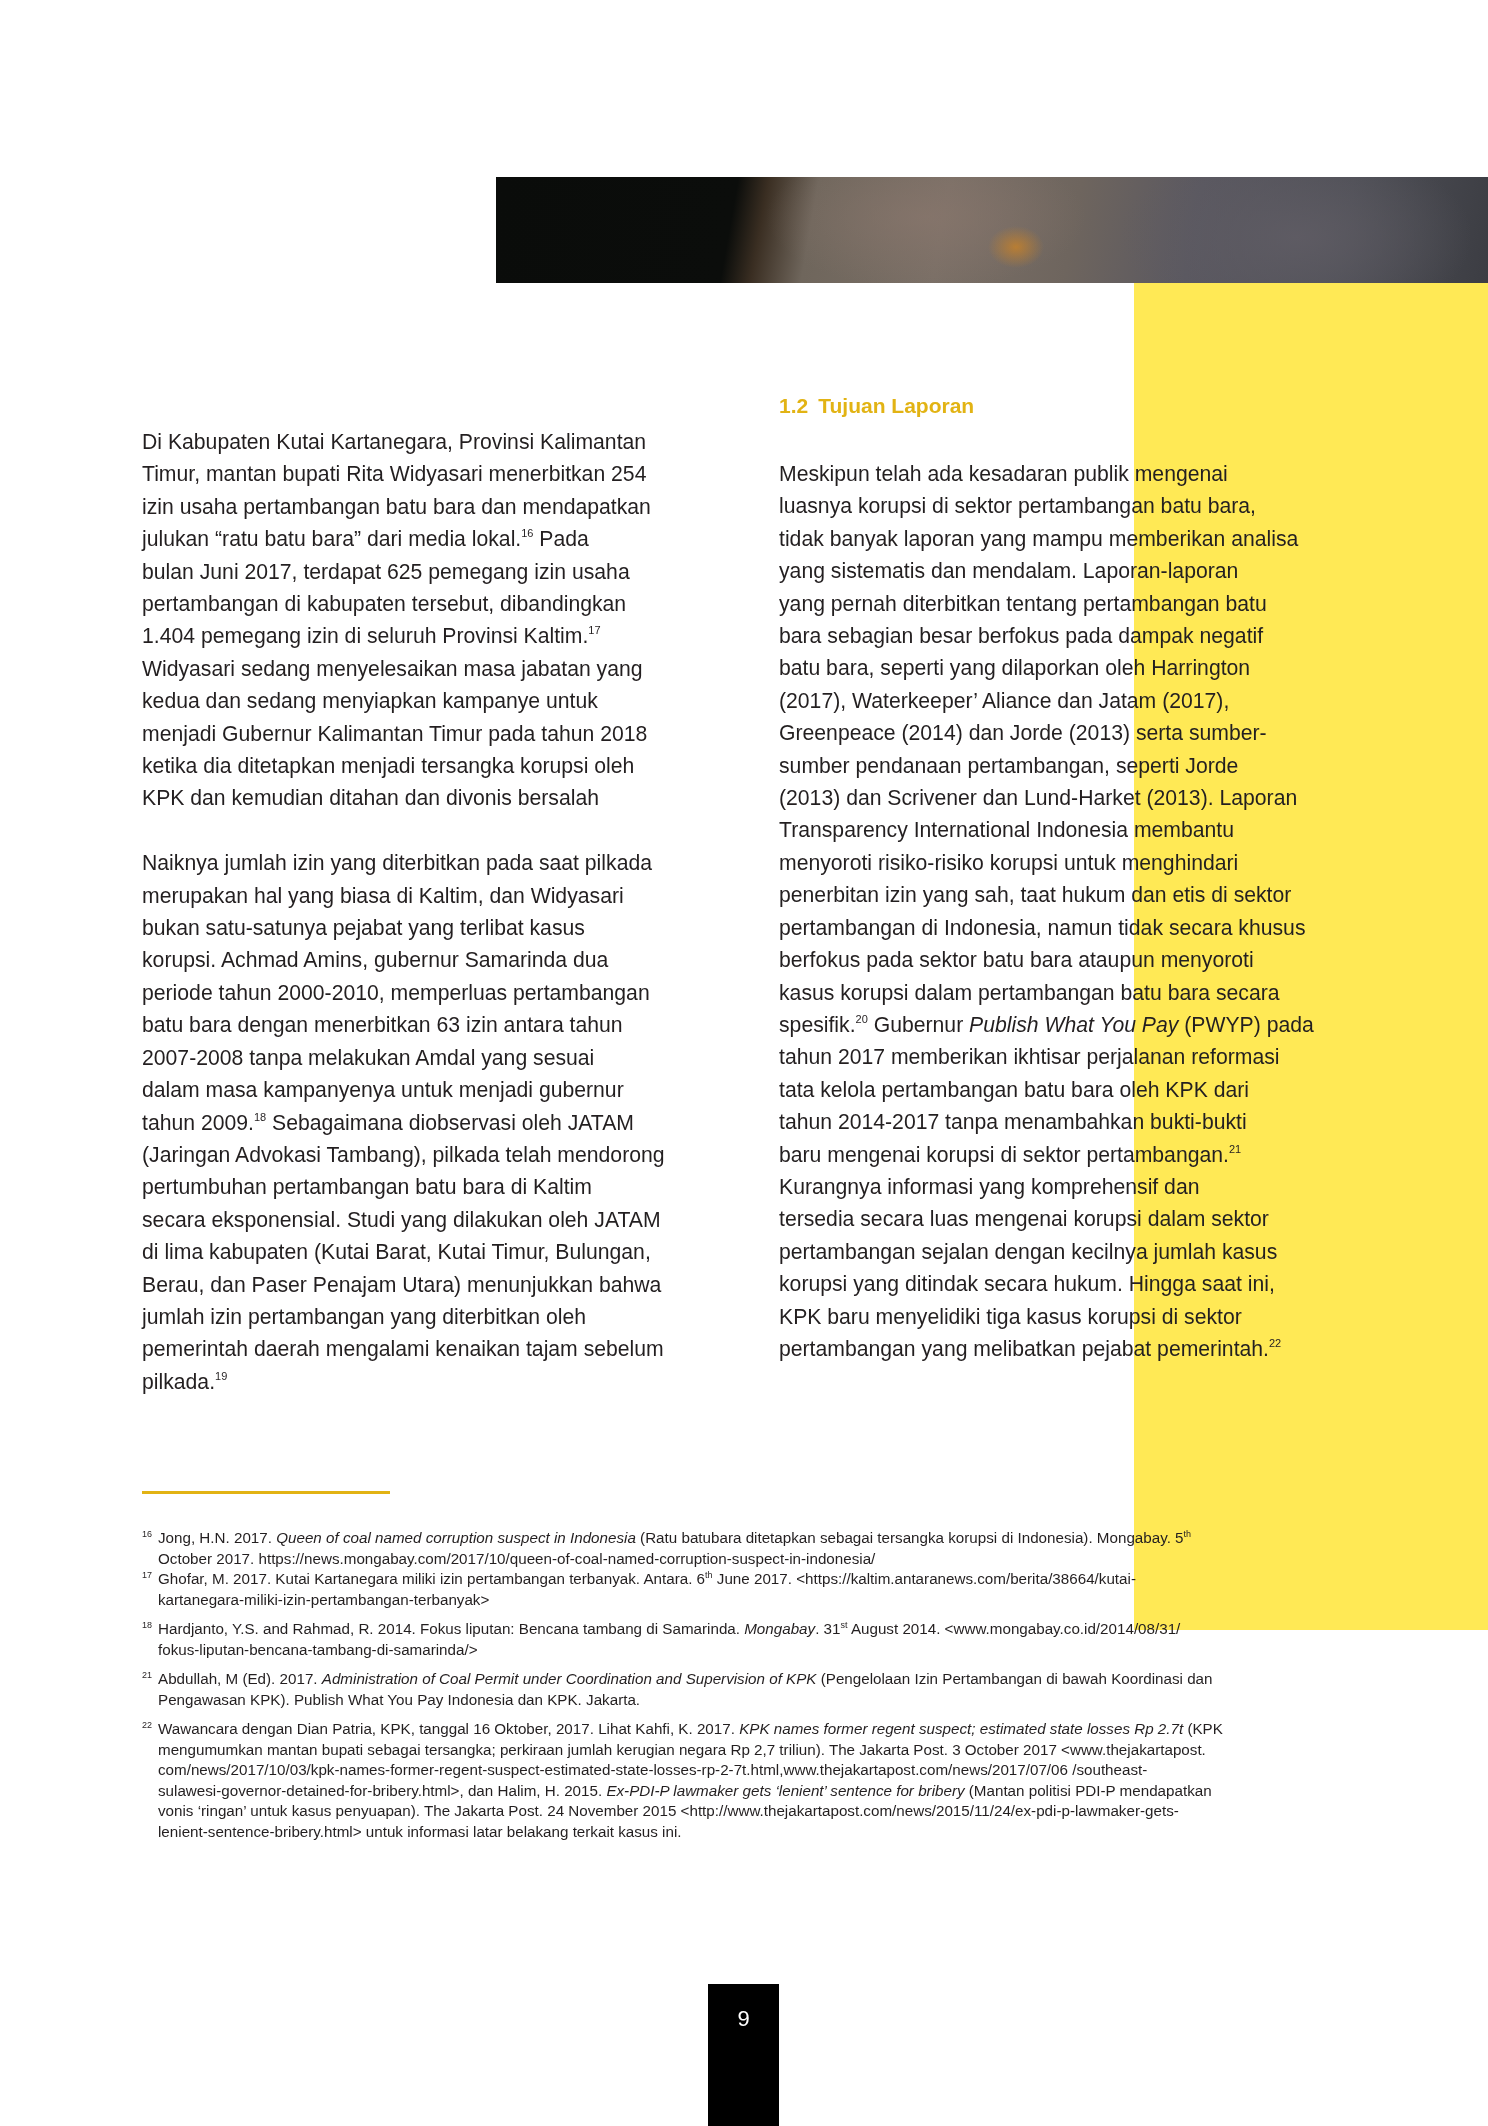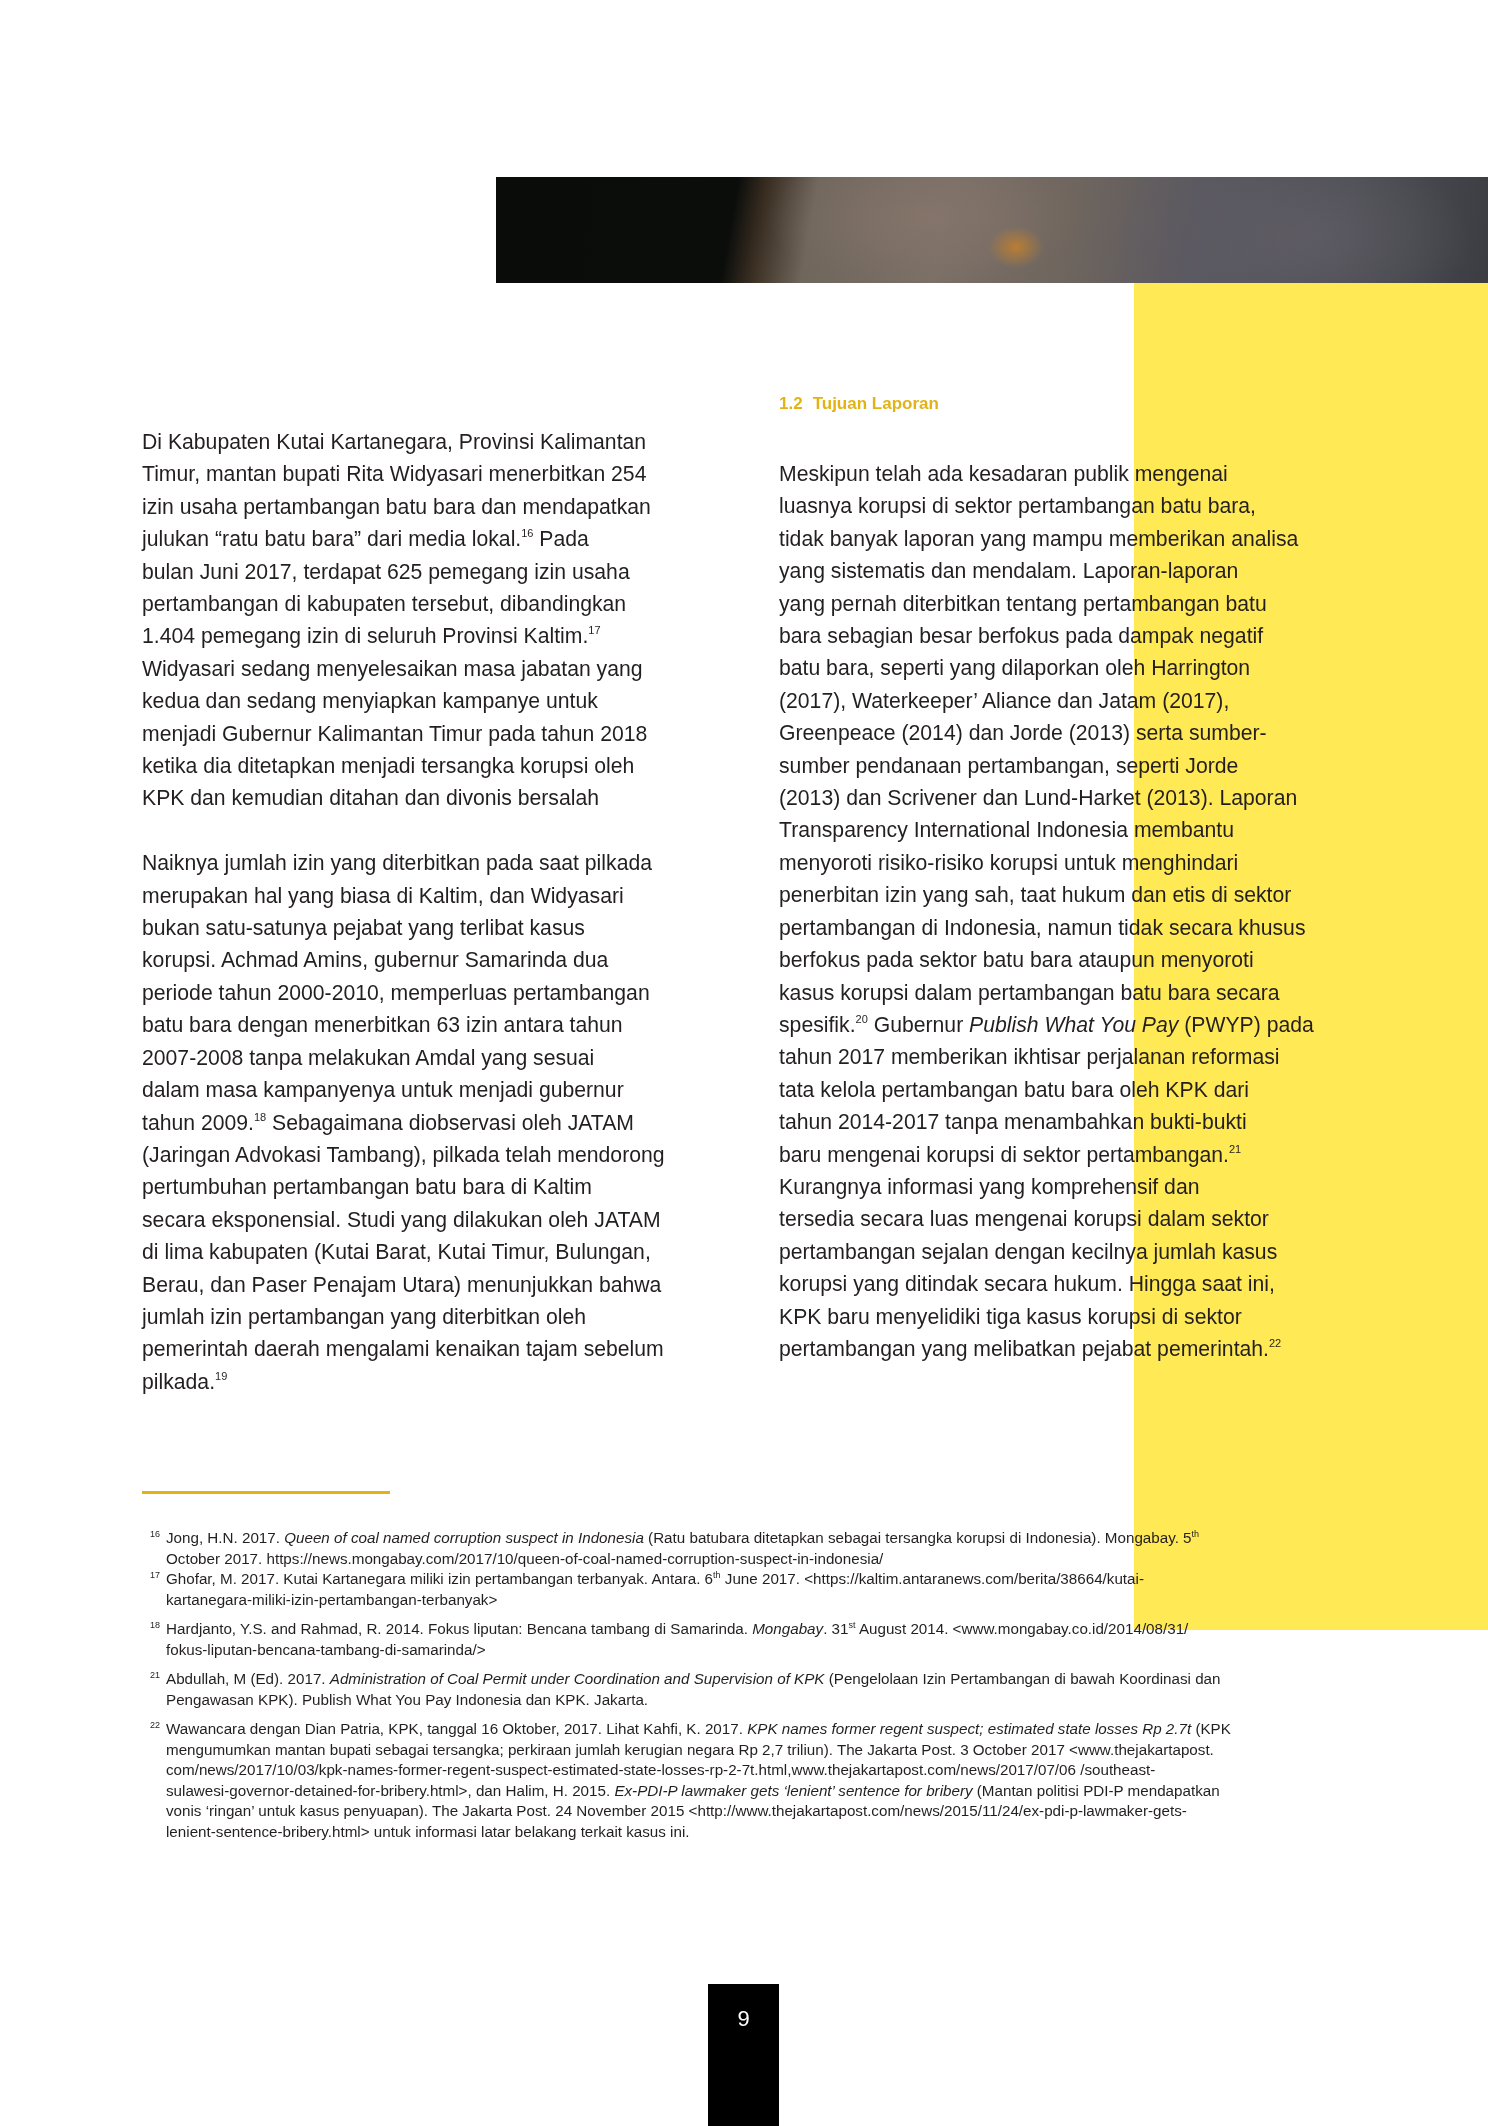--- a/index.html
+++ b/index.html
@@ -22,31 +22,31 @@
     background: #ffe94f; opacity: 0.97; mix-blend-mode: multiply;
   }
   .col {
     position: absolute; font-size: 21.2px; line-height: 32.4px; z-index: 1;
   }
   .col-left { left: 142px; top: 426px; width: 590px; }
   .col-right { left: 779px; top: 458px; width: 580px; }
   .col p { margin: 0 0 32.4px 0; white-space: pre-line; }
   sup { font-size: 11px; line-height: 0; vertical-align: 9px; }
   .section-heading {
-    position: absolute; left: 779px; top: 394px; font-size: 17px; font-weight: bold;
+    position: absolute; left: 779px; top: 394px; font-size: 21px; font-weight: bold;
     color: #e2b314; z-index: 1;
   }
   .section-heading .num { margin-right: 10px; }
   .fn-rule {
     position: absolute; left: 142px; top: 1491px; width: 248px; height: 3px; background: #e2b314;
   }
   .footnotes {
     position: absolute; left: 142px; top: 1528px; width: 1210px; font-size: 15.2px; line-height: 20.5px; z-index: 1;
   }
-  .fn { margin: 0 0 0 8px; padding-left: 16px; text-indent: -16px; }
+  .fn { margin: 0 0 0 0; padding-left: 16px; text-indent: -16px; }
   .fn.gap { margin-top: 9px; }
   .fn sup { font-size: 9px; vertical-align: 6px; }
   .fn .n { display: inline-block; width: 16px; text-indent: 0; font-size: 9px; vertical-align: 6px; line-height: 0; }
   .page-box {
     position: absolute; left: 708px; top: 1984px; width: 71px; height: 142px; background: #000;
   }
   .page-num {
     position: absolute; left: 0; top: 22px; width: 71px; text-align: center; color: #fff; font-size: 22px;
   }
 </style>

